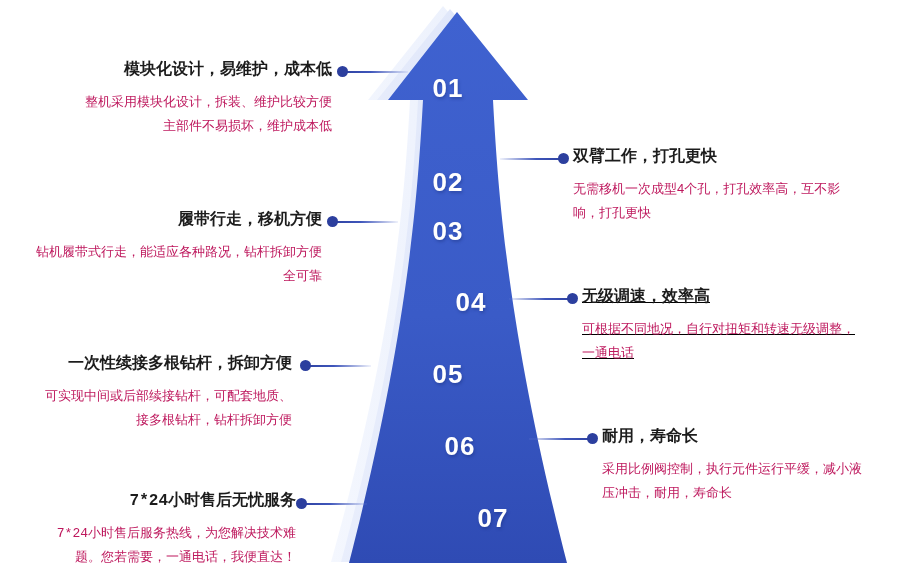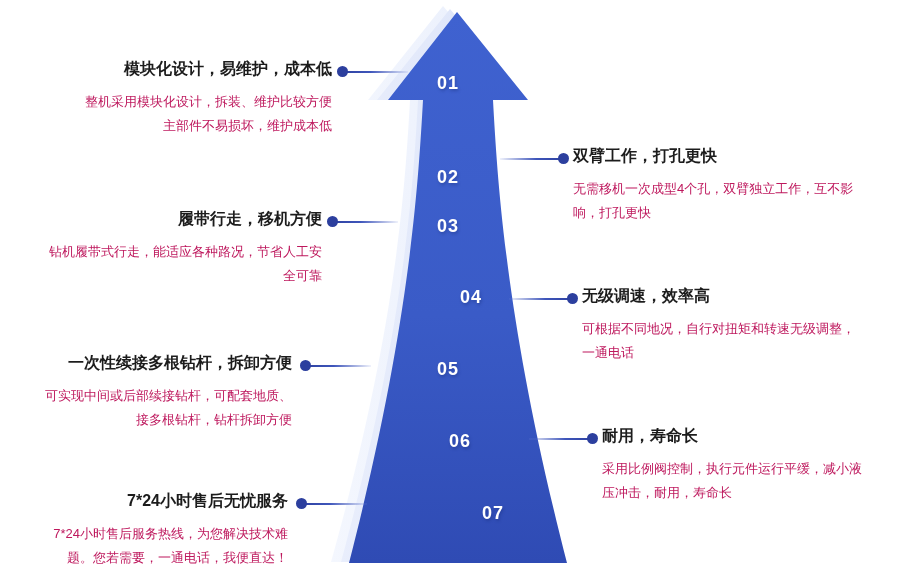--- a/index.html
+++ b/index.html
@@ -28,21 +28,21 @@
     pointer-events: none;
   }
 
   
   .arrow-number {
     position: absolute;
     left: 0;
     width: 898px;
     text-align: center;
     color: #ffffff;
-    font-size: 18px;
+    font-size: 26px;
     font-weight: bold;
     letter-spacing: 1px;
     text-shadow: 1px 2px 3px rgba(20, 40, 110, 0.35);
     transform: translateX(-1px);
   }
 
   
   .item {
     position: absolute;
   }
@@ -164,42 +164,42 @@
     </div>
   </div>
   <div class="connector to-right" style="left:340px; top:66px; width:68px;">
     <span class="line"></span>
     <span class="dot"></span>
   </div>
 
   <div class="item side-right" style="left:573px; top:145px; width:320px;">
     <div class="item-title">双臂工作，打孔更快</div>
     <div class="item-desc">
-      <div>无需移机一次成型4个孔，双臂独立工作，互不影</div>
+      <div>无需移机一次成型4个孔，打孔效率高，互不影</div>
       <div>响，打孔更快</div>
     </div>
   </div>
   <div class="connector to-left" style="left:500px; top:153px; width:66px;">
     <span class="line"></span>
     <span class="dot"></span>
   </div>
 
   <div class="item side-left" style="left:0px; top:208px; width:322px;">
     <div class="item-title">履带行走，移机方便</div>
     <div class="item-desc">
-      <div>钻机履带式行走，能适应各种路况，节省人工安</div>
+      <div>钻机履带式行走，能适应各种路况，钻杆拆卸方便</div>
       <div>全可靠</div>
     </div>
   </div>
   <div class="connector to-right" style="left:330px; top:216px; width:68px;">
     <span class="line"></span>
     <span class="dot"></span>
   </div>
 
-  <div class="item side-right" style="left:582px; top:285px; width:310px;">
+  <div class="item side-right" style="left:582px; top:285px; width:310px;text-decoration:underline;">
     <div class="item-title">无级调速，效率高</div>
     <div class="item-desc">
       <div>可根据不同地况，自行对扭矩和转速无级调整，</div>
       <div>一通电话</div>
     </div>
   </div>
   <div class="connector to-left" style="left:509px; top:293px; width:66px;">
     <span class="line"></span>
     <span class="dot"></span>
   </div>
@@ -221,21 +221,21 @@
     <div class="item-desc">
       <div>采用比例阀控制，执行元件运行平缓，减小液</div>
       <div>压冲击，耐用，寿命长</div>
     </div>
   </div>
   <div class="connector to-left" style="left:529px; top:433px; width:66px;">
     <span class="line"></span>
     <span class="dot"></span>
   </div>
 
-  <div class="item side-left" style="left:0px; top:490px; width:288px;">
+  <div class="item side-left" style="left:8px; top:490px; width:288px;font-family:Liberation Mono, monospace;">
     <div class="item-title">7*24小时售后无忧服务</div>
     <div class="item-desc">
       <div>7*24小时售后服务热线，为您解决技术难</div>
       <div>题。您若需要，一通电话，我便直达！</div>
     </div>
   </div>
   <div class="connector to-right" style="left:299px; top:498px; width:68px;">
     <span class="line"></span>
     <span class="dot"></span>
   </div>

